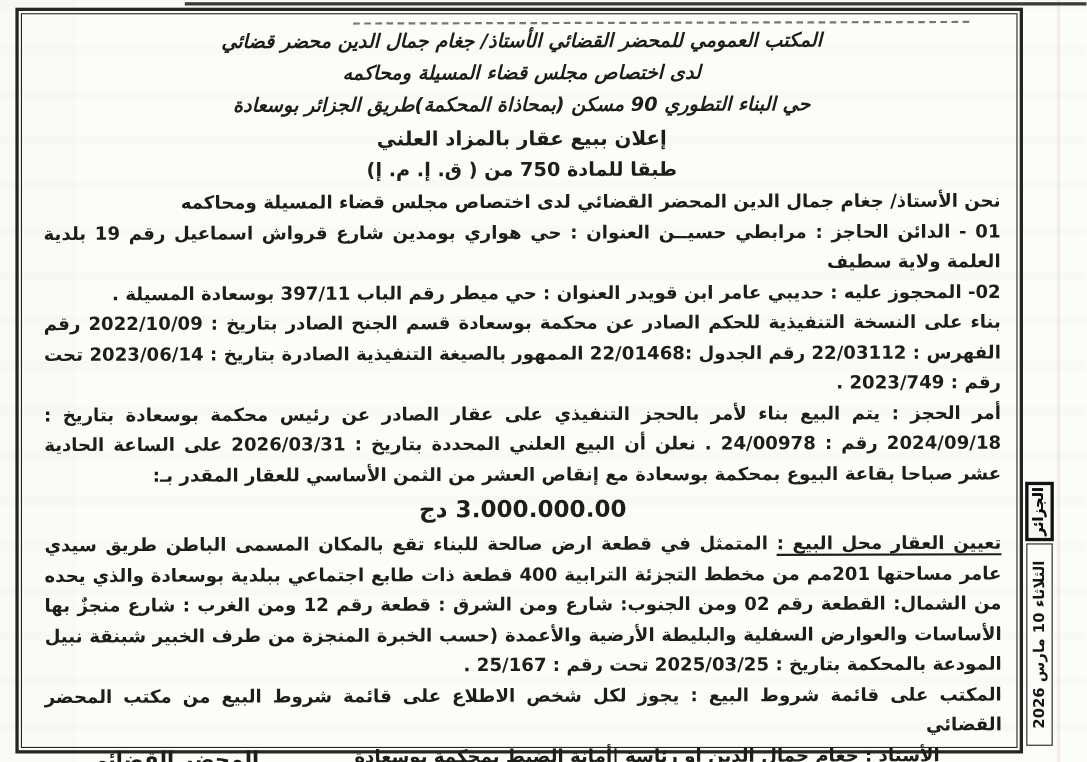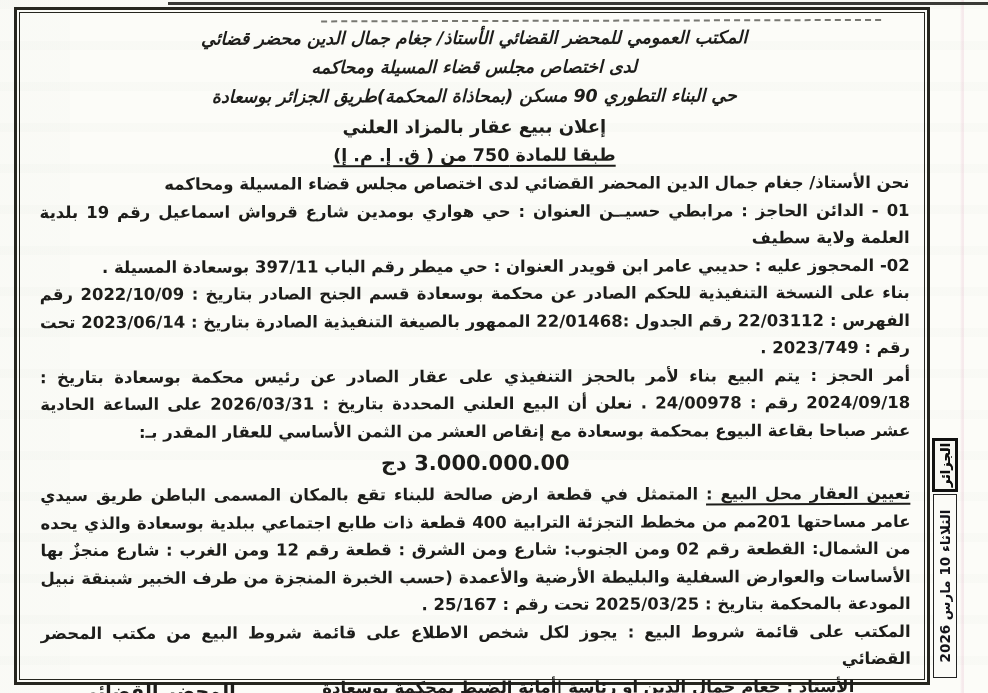--- a/index.html
+++ b/index.html
@@ -15,21 +15,21 @@
     color:#1d1d1a;
   }
   .top-edge{position:absolute;top:2px;left:168px;right:0;height:3px;background:#3a3a36;}
   .frame{position:absolute;left:14px;top:7px;width:910px;height:672px;border:3px solid #26261f;background:transparent;}
   .frame-inner{position:absolute;inset:2px;border:1.5px solid #26261f;padding:4px 14px 4px 20px;box-sizing:border-box;}
   .content{direction:rtl;unicode-bidi:embed;transform:rotate(-0.15deg);}
   .dash-line{height:0;border-top:2px dashed #4b4b45;width:560px;margin:3px 28px 2px auto;opacity:.75;}
   .hdr{ text-align:center; font-weight:bold; font-style:italic; font-size:17.5px; line-height:29px; margin:0; letter-spacing:.2px;}
   .title{text-align:center;font-weight:bold;font-size:18px;line-height:29px;margin:1px 0 0 0;}
   .subtitle{text-align:center;font-weight:bold;font-size:17.5px;line-height:28px;margin:0;}
-  .subtitle span{text-decoration:underline;text-decoration-thickness:2px;text-underline-offset:4px;text-align:right;}
+  .subtitle span{text-decoration-thickness:2px;text-underline-offset:4px;text-align:right;}
   .body-p{font-weight:bold;font-size:16.5px;line-height:27.5px;margin:0;text-align:justify;text-justify:inter-word;}
   .intro-p{margin-top:1px;}
   .price{font-weight:bold;font-size:21px;line-height:32px;text-align:center;margin:2px 0;letter-spacing:.5px;}
   .u-label{text-decoration:underline;text-decoration-thickness:2px;text-underline-offset:4px;}
   .last-row{display:flex;direction:rtl;align-items:flex-start;margin-top:0;}
   .last-row .mid{flex:1;text-align:center;font-weight:bold;font-size:16.5px;line-height:28px;}
   .signature{font-weight:bold;font-size:19px;line-height:28px;text-decoration:underline;text-decoration-thickness:2px;text-underline-offset:5px;margin:2px 30px 0 38px;letter-spacing:1px;}
   
   .masthead-box{position:absolute;left:932px;top:438px;width:26px;height:54px;border:3px solid #111;box-sizing:border-box;background:#f7f7f3;}
   .masthead-box span{position:absolute;top:50%;left:50%;transform:translate(-50%,-50%) rotate(-90deg);white-space:nowrap;font-weight:bold;font-size:13px;letter-spacing:.5px;color:#0c0c0c;text-shadow:0 0 .6px #000;}

